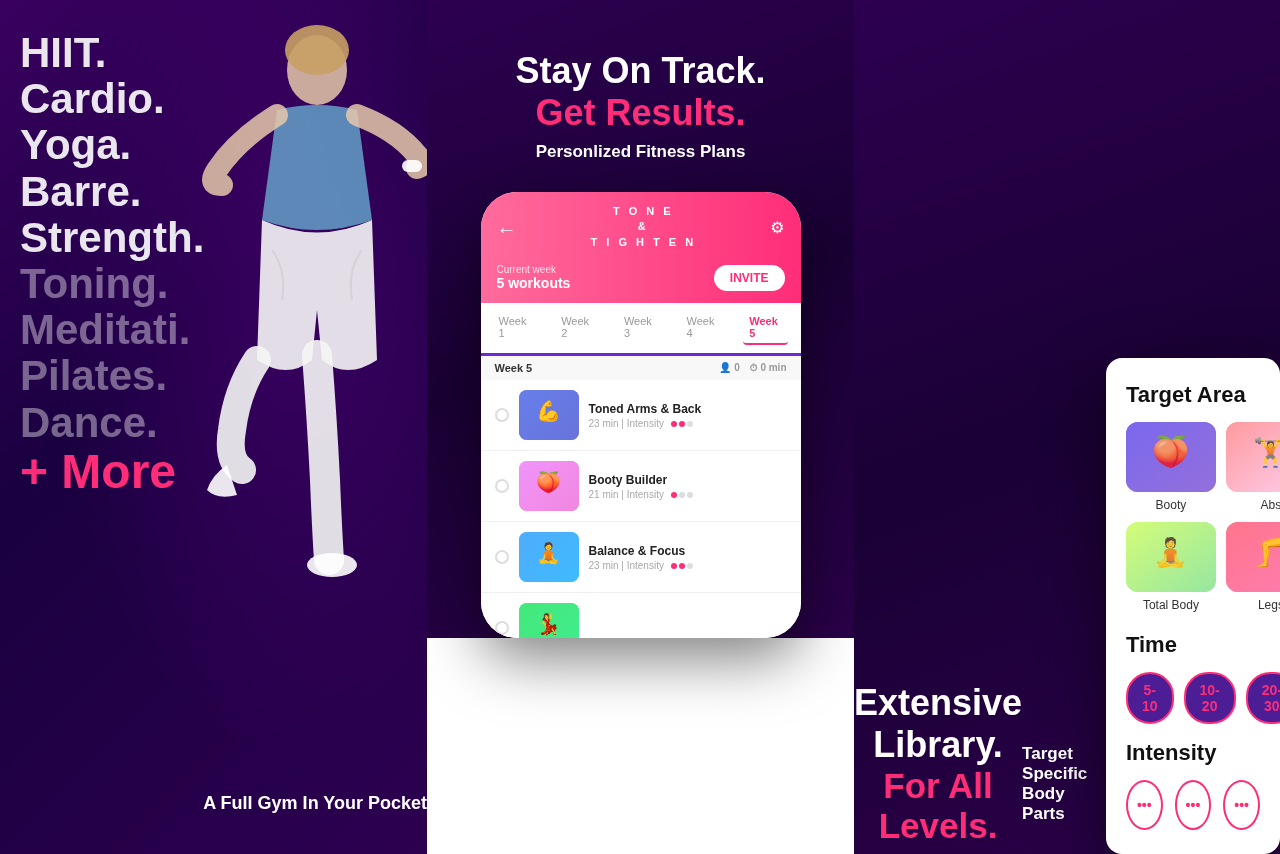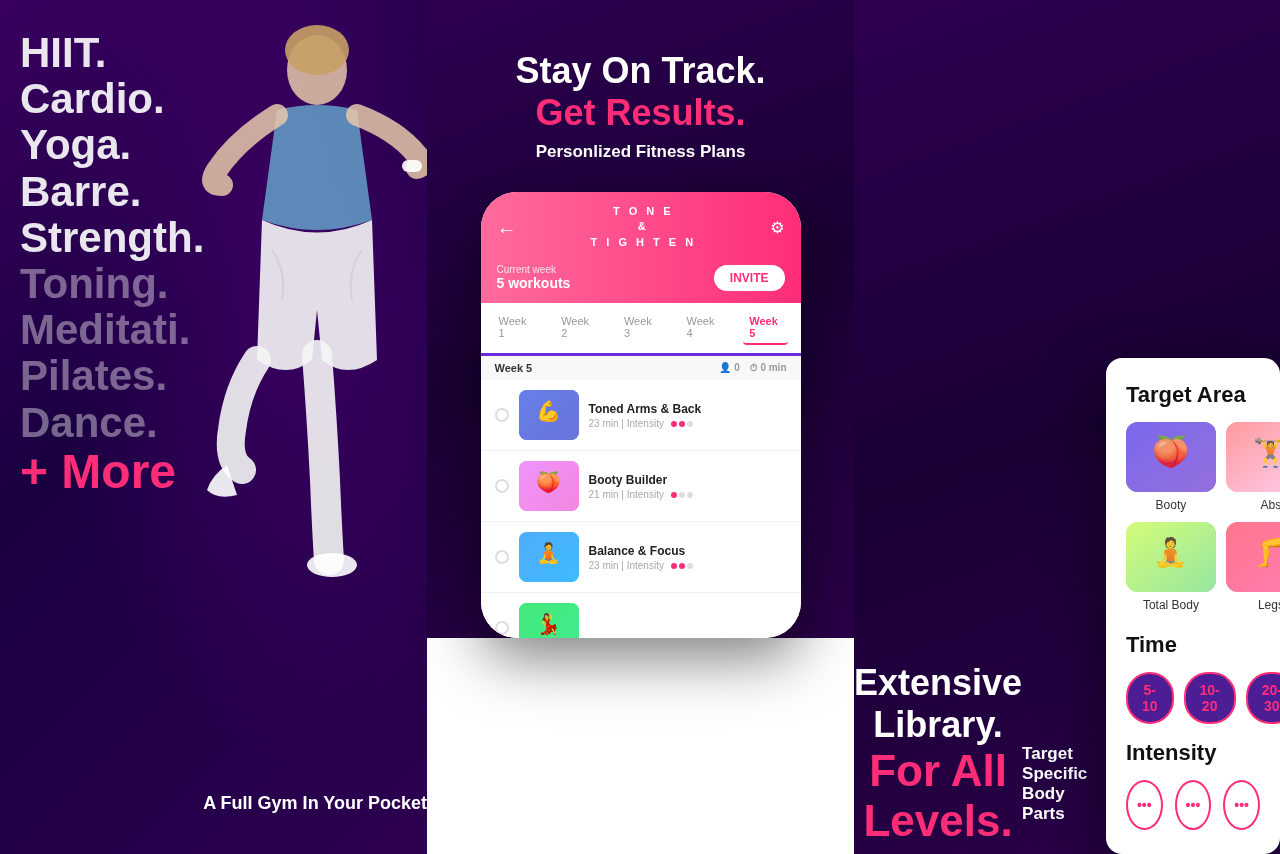--- a/index.html
+++ b/index.html
@@ -260,21 +260,21 @@
       text-align: center;
       margin-bottom: 8px;
     }
     .panel-right .headline .white-text {
       font-size: 36px;
       font-weight: 900;
       color: white;
       display: block;
     }
     .panel-right .headline .pink-text {
-      font-size: 44px;
+      font-size: 35px;
       font-weight: 900;
       color: #ff2d78;
       display: block;
     }
     .panel-right .subheadline {
       font-size: 17px;
       font-weight: 600;
       color: white;
       margin-bottom: 30px;
     }

